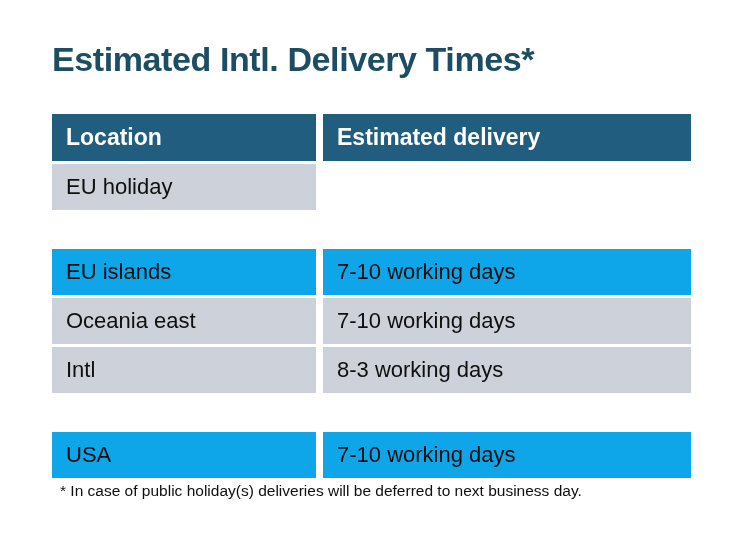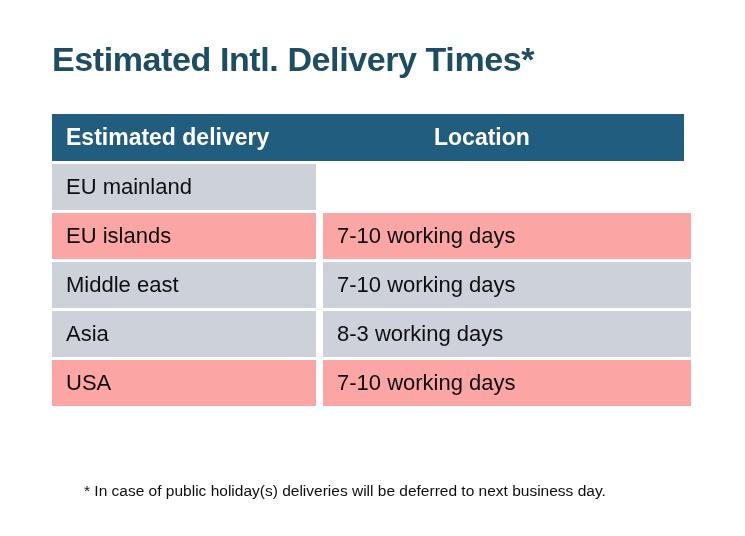--- a/index.html
+++ b/index.html
@@ -87,65 +87,66 @@
     font-weight: 700;
     font-size: 23px;
     height: 47px;
   }
 
   
   .row-dark .cell {
     background: #ccd1da;
   }
   .row-light .cell {
-    background: #fca5a5;
+    background: #0ea5e9;
+    margin-top: 36px;
   }
 
   
   .footnote {
     position: absolute;
-    left: 84px;
+    left: 60px;
     top: 481px;
     font-size: 15.5px;
     color: #0f0f0f;
     line-height: 20px;
     white-space: nowrap;
   }
 </style>
 </head>
 <body>
 
 <div class="page">
 
   <div class="page-title">Estimated Intl. Delivery Times*</div>
 
   <div class="delivery-table">
 
     <div class="table-row header-row">
+      <div class="cell cell-location">Location</div>
       <div class="cell cell-delivery">Estimated delivery</div>
-      <div class="cell cell-location">Location</div>
     </div>
 
     <div class="table-row row-dark">
-      <div class="cell cell-location">EU mainland</div>
+      <div class="cell cell-location">EU holiday</div>
     </div>
 
     <div class="table-row row-light">
       <div class="cell cell-location">EU islands</div>
       <div class="cell cell-delivery">7-10 working days</div>
     </div>
 
     <div class="table-row row-dark">
-      <div class="cell cell-location">Middle east</div>
+      <div class="cell cell-location">Oceania east</div>
       <div class="cell cell-delivery">7-10 working days</div>
     </div>
 
 
     <div class="table-row row-dark">
-      <div class="cell cell-location">Asia</div>
+      <div class="cell cell-location">Intl</div>
       <div class="cell cell-delivery">8-3 working days</div>
     </div>
 
     <div class="table-row row-light">
       <div class="cell cell-location">USA</div>
       <div class="cell cell-delivery">7-10 working days</div>
     </div>
 
   </div>
 

